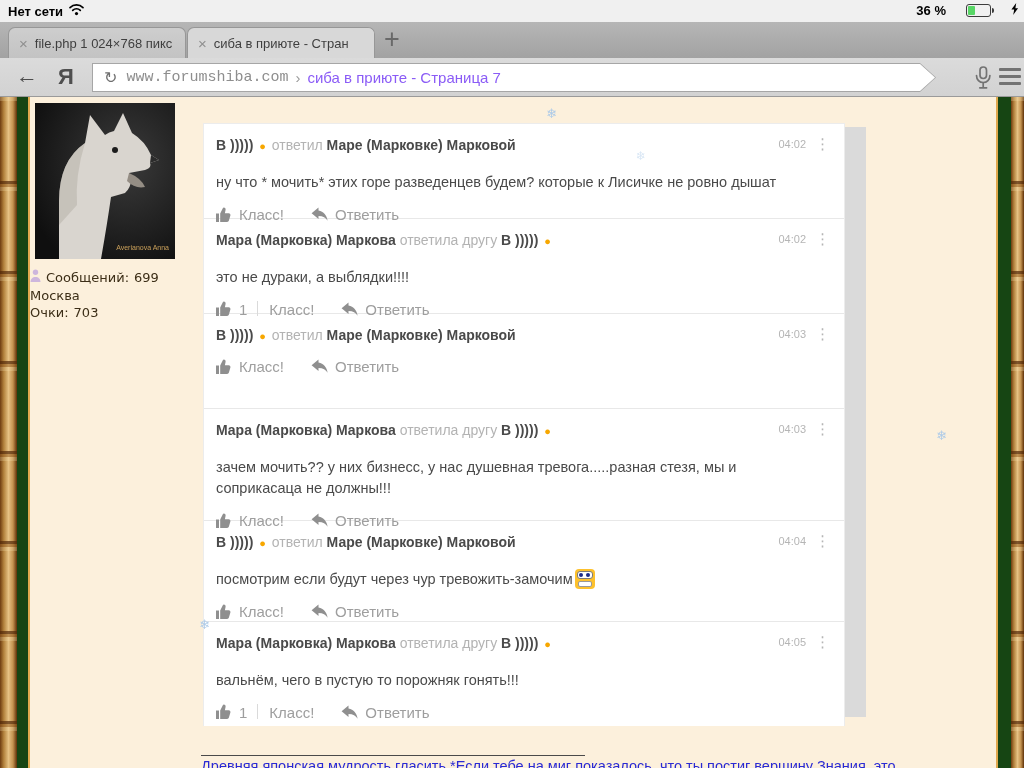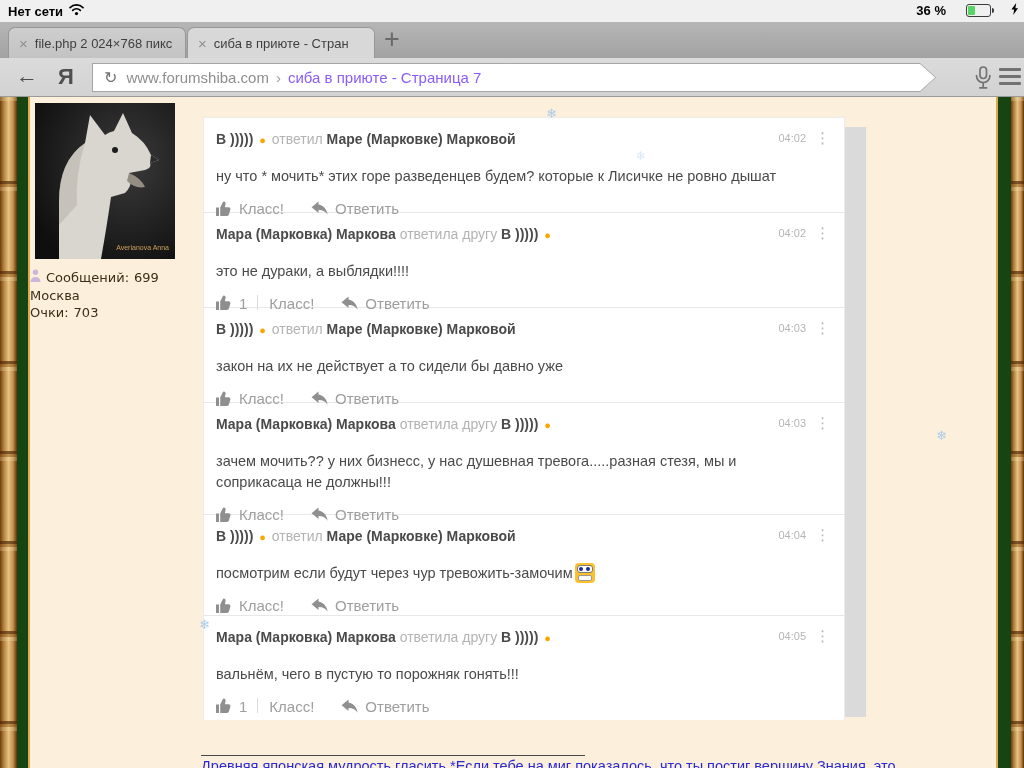--- a/index.html
+++ b/index.html
@@ -29,21 +29,21 @@
   .toolbar{position:absolute;left:0;top:58px;width:1024px;height:39px;
     background:linear-gradient(180deg,#dbdbdb,#d2d2d2);border-bottom:1px solid #9a9a9a;box-sizing:border-box;}
   .btn-back{position:absolute;left:16px;top:5px;font-size:22px;color:#4c4c4c;}
   .yandex-logo{position:absolute;left:58px;top:6px;font-size:22px;font-weight:700;color:#4f4f4f;}
   .urlfield-outer{position:absolute;left:92px;top:5px;width:844px;height:29px;background:#a6a6a6;
     clip-path:polygon(0 0,calc(100% - 16px) 0,100% 50%,calc(100% - 16px) 100%,0 100%);}
   .urlfield-inner{position:absolute;left:1px;top:1px;right:1px;bottom:1px;background:#fff;
     clip-path:polygon(0 0,calc(100% - 15px) 0,100% 50%,calc(100% - 15px) 100%,0 100%);
     display:flex;align-items:center;padding-left:11px;font-size:15px;}
   .reload{color:#6f6f6f;font-size:16px;margin-right:9px;}
-  .url-host{color:#8e8e8e;}
+  .url-host{color:#8e8e8e;font-family:Liberation Mono, monospace;}
   .url-chev{color:#9a9a9a;margin:0 7px;}
   .url-title{color:#8b5cf6;}
   .mic{position:absolute;left:974px;top:8px;}
   .menu-burger{position:absolute;left:999px;top:10px;}
   .menu-burger span{display:block;width:22px;height:3px;background:#727272;border-radius:1px;margin-bottom:4px;}
   
   .page{position:absolute;left:0;top:97px;width:1024px;height:671px;background:#fcf0dc;overflow:hidden;}
   .bamboo{position:absolute;top:0;bottom:0;
     background:
       repeating-linear-gradient(180deg,rgba(250,230,180,.25) 0 4px,transparent 4px 84px,rgba(82,40,8,.7) 84px 87px,rgba(150,95,35,.5) 87px 90px),
@@ -55,21 +55,21 @@
   .green-right{right:13px;width:13px;}
   .goldline{position:absolute;top:0;bottom:0;width:2px;background:#e0a94e;}
   .gold-left{left:28px;}
   .gold-right{right:26px;}
   
   .avatar{position:absolute;left:35px;top:6px;width:140px;height:156px;}
   .userinfo{position:absolute;left:30px;top:172px;font-family:"DejaVu Sans",sans-serif;
     font-size:13px;line-height:17.5px;color:#3c2e17;}
   .userinfo .row{display:flex;align-items:center;gap:5px;}
   
-  .panel{position:absolute;left:203px;top:20px;width:642px;height:603px;background:#fff;
+  .panel{position:absolute;left:203px;top:26px;width:642px;height:603px;background:#fff;
     border:1px solid #ececec;border-bottom:none;box-sizing:border-box;}
   .scrollstrip{position:absolute;left:845px;top:30px;width:21px;height:590px;background:#dadada;}
   .post{position:relative;border-bottom:1px solid #e8e8e8;box-sizing:border-box;padding:12px 60px 0 12px;}
   .post:last-child{border-bottom:none;}
   .h95{height:95px;} .h112{height:112px;} .h101{height:101px;} .h92{height:92px;}
   .hdr{font-size:14px;line-height:18px;color:#4a4a4a;}
   .author,.target{font-weight:700;color:#4a4a4a;}
   .action{font-weight:400;color:#b3b3b3;}
   .odot{color:#f7a700;font-size:11px;margin:0 2px;}
   .time{position:absolute;right:38px;top:14px;font-size:11px;color:#b5b5b5;}
@@ -116,21 +116,21 @@
       </span>
     <span><svg width="8" height="12" viewBox="0 0 8 12">
           <path d="M5.2 0 .4 6.6h2.8L2.2 12l4.9-6.8H4.4z" fill="#000"></path>
         </svg></span>
   </div>
 </div>
 
 <div class="tabbar">
   <div class="tab tab-1">
     <span class="tab-close">×</span>
-    <span>file.php 2 024×768 пикс</span>
+    <span>file.php 1 024×768 пикс</span>
   </div>
   <div class="tab tab-2">
     <span class="tab-close">×</span>
     <span>сиба в приюте - Стран</span>
     <span class="tab-fade"></span>
   </div>
   <div class="tab-plus">+</div>
 </div>
 
 <div class="toolbar">
@@ -255,21 +255,20 @@
 
     <div class="post h95">
       <div class="hdr">
         <span class="author">В )))))</span>
         <span class="odot">●</span>
         <span class="action">ответил</span>
         <span class="target">Маре (Марковке) Марковой</span>
       </div>
       <div class="time">04:03</div>
       <div class="kebab">⋮</div>
-      <div class="msg">закон на их не действует а то сидели бы давно уже</div>
       <div class="ftr">
         <span class="likebtn">
             <svg width="16" height="15" viewBox="0 0 16 15">
               <path fill="#8f8f8f" d="M0 6.5h3V15H0zM4.2 15h6.9c.9 0 1.6-.6 1.8-1.4l1.5-5.2c.3-1.1-.5-2.2-1.7-2.2H8.9l.7-3.4C9.8 1.6 9 .6 7.9.6c-.5 0-.9.3-1.1.7L4.2 6.5z"></path>
             </svg>
             <span>Класс!</span>
           </span>
         <span class="replybtn">
             <svg width="17" height="15" viewBox="0 0 17 15">
               <path fill="#8f8f8f" d="M7.5 3.4V.4L.6 6.2l6.9 5.7V8.9c4.6 0 7.3 1.6 9.1 4.8-.7-5.4-3.9-9.3-9.1-10.3z"></path>

